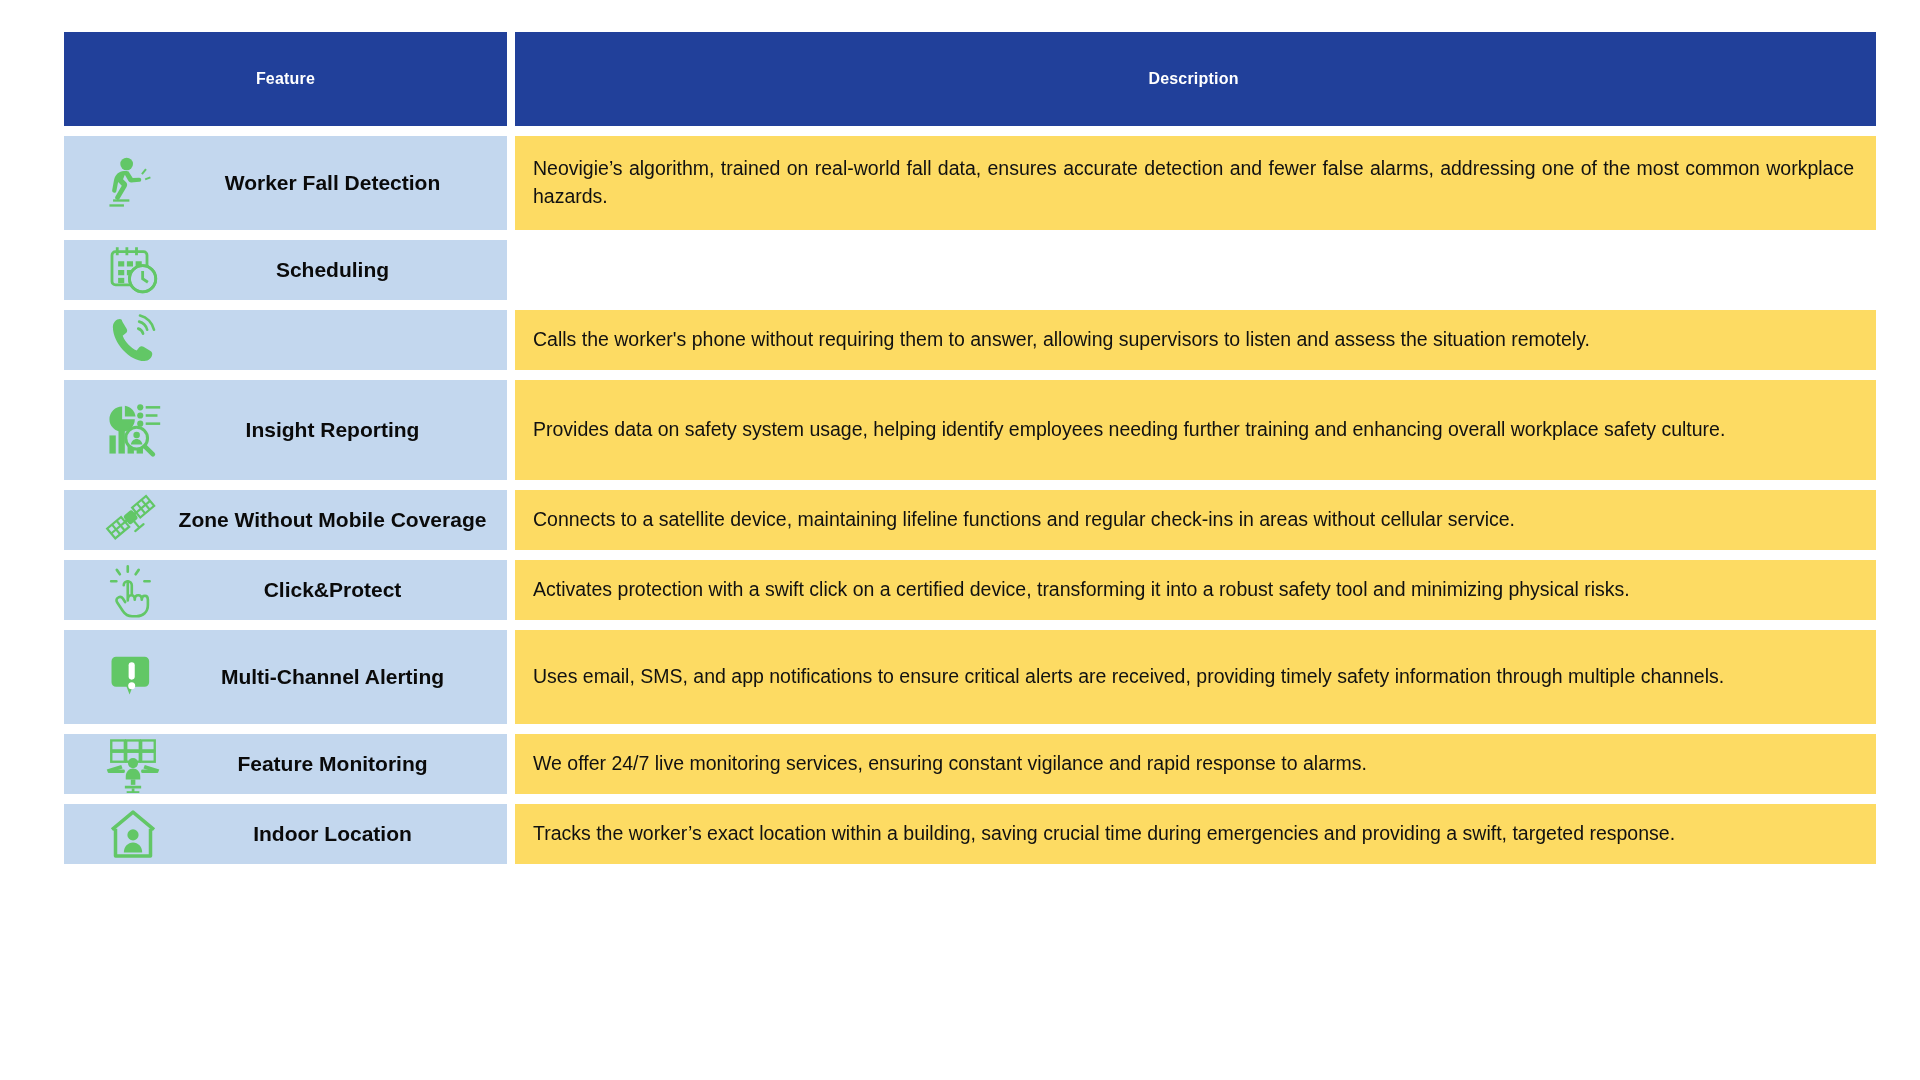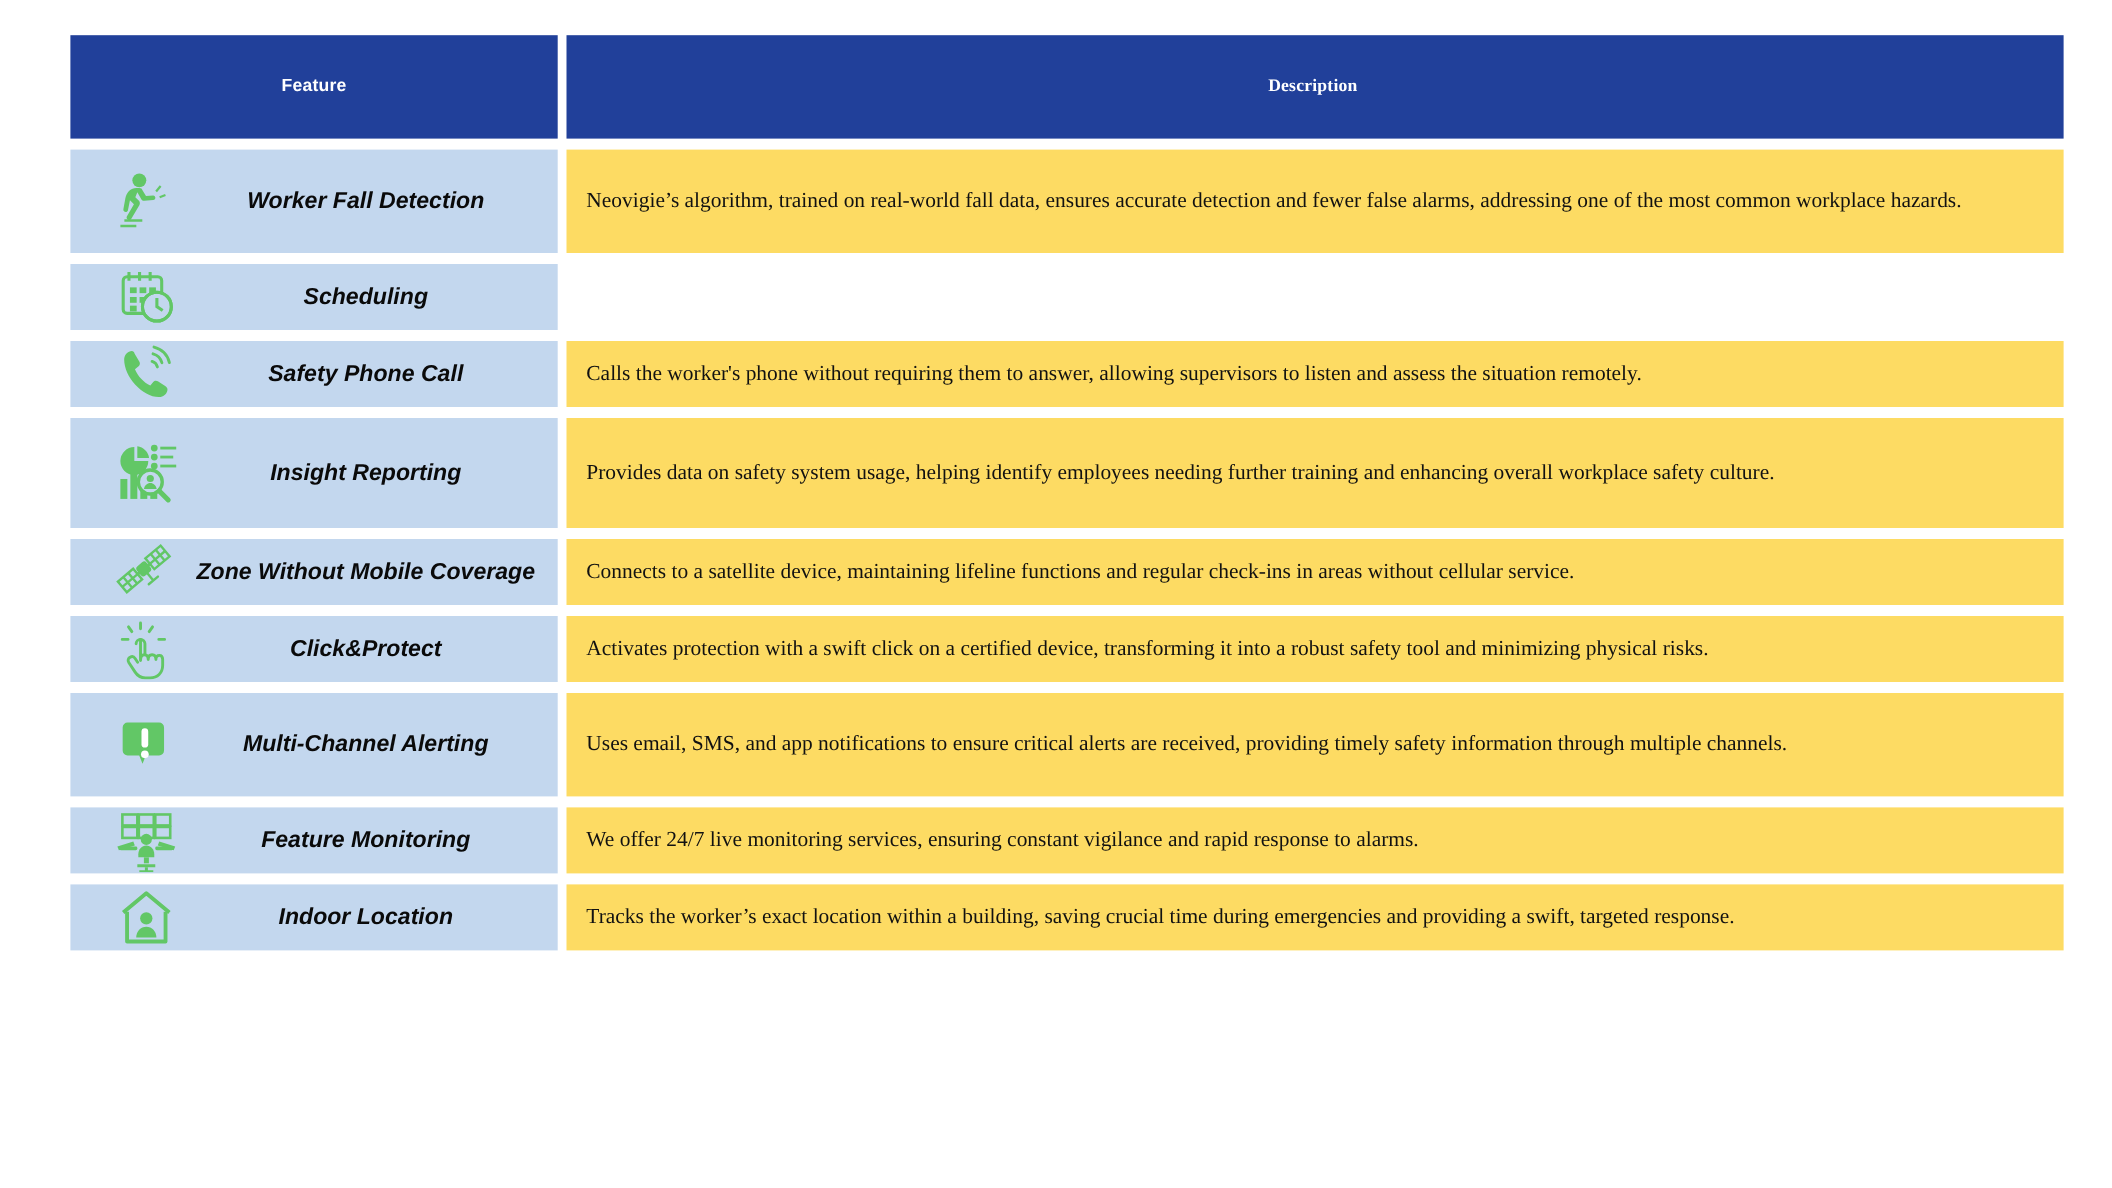--- a/index.html
+++ b/index.html
@@ -56,30 +56,28 @@
     box-sizing: border-box;
   }
   .desc-cell {
     flex: 1 1 auto;
     margin-left: 8px;
     background: #FDDB63;
     display: flex;
     align-items: center;
     box-sizing: border-box;
     padding: 0 22px 0 18px;
-    font-family: Liberation Serif, serif;
   }
 
   .feature-inner {
     display: flex;
     align-items: center;
     width: 100%;
     padding-left: 38px;
     box-sizing: border-box;
-    font-style: italic;
   }
   .feature-icon {
     flex: 0 0 auto;
     width: 62px;
     height: 62px;
     display: flex;
     align-items: center;
     justify-content: center;
   }
   .feature-icon svg { display: block; }
@@ -177,21 +175,20 @@
         <span class="feature-icon">
           <svg width="56" height="56" viewBox="0 0 64 64">
             <path fill="#62C766" d="M17 8c-4 0-8 4-8 9 0 18 19 39 36 39 5 0 9-4 9-8 0-1.5-.8-2.6-2-3.4l-8-5c-1.6-1-3.6-.7-4.8.8l-3 3.6c-7-3.4-13-9.6-16-17l3.8-3c1.5-1.2 1.8-3.3.7-5l-4.8-8C19.4 8.8 18.4 8 17 8z"></path>
             <g fill="none" stroke="#62C766" stroke-width="3" stroke-linecap="round">
               <path d="M39 11c4.5 1.2 8 4.8 9.2 9.3"></path>
               <path d="M38 19c2.7.8 4.8 3 5.5 5.7"></path>
               <path d="M40 4c8 1.8 14.2 8.2 16 16.2"></path>
             </g>
           </svg>
         </span>
-        <span class="feature-label">Safety Phone Call</span>
       </div>
     </div>
     <div class="desc-cell h-one">
       <span class="desc-text nojustify">Calls the worker's phone without requiring them to answer, allowing supervisors to listen and assess the situation remotely.</span>
     </div>
   </div>
 
   <div class="row">
     <div class="feature-cell h-tall">
       <div class="feature-inner">

